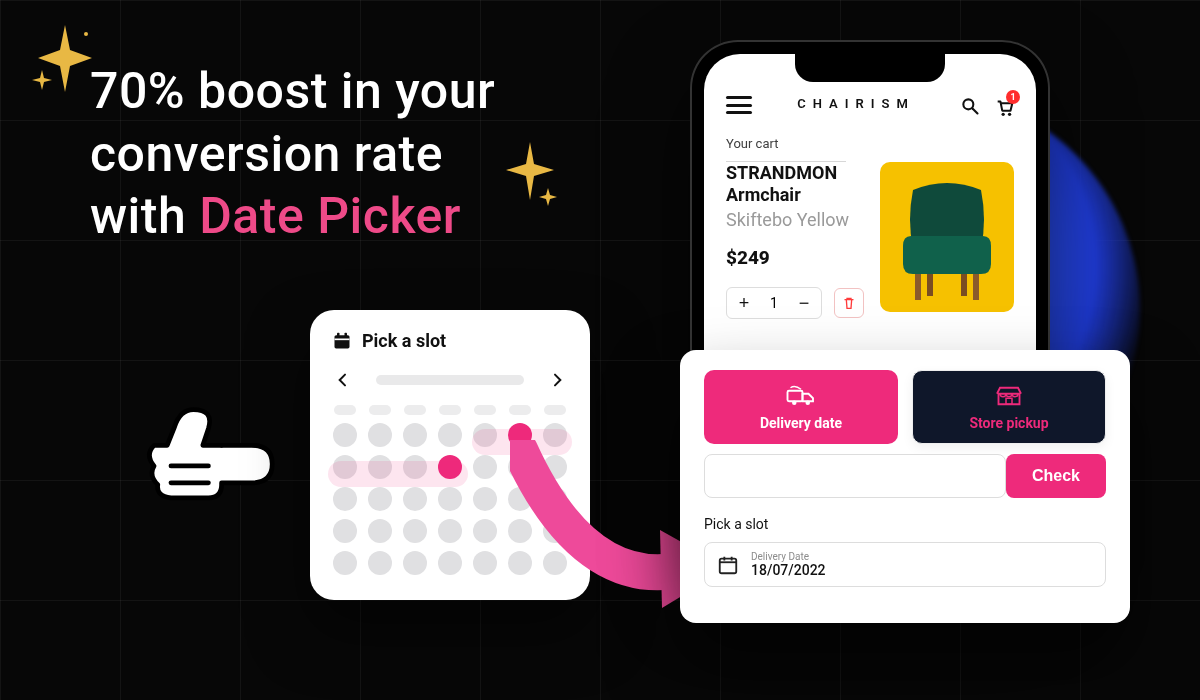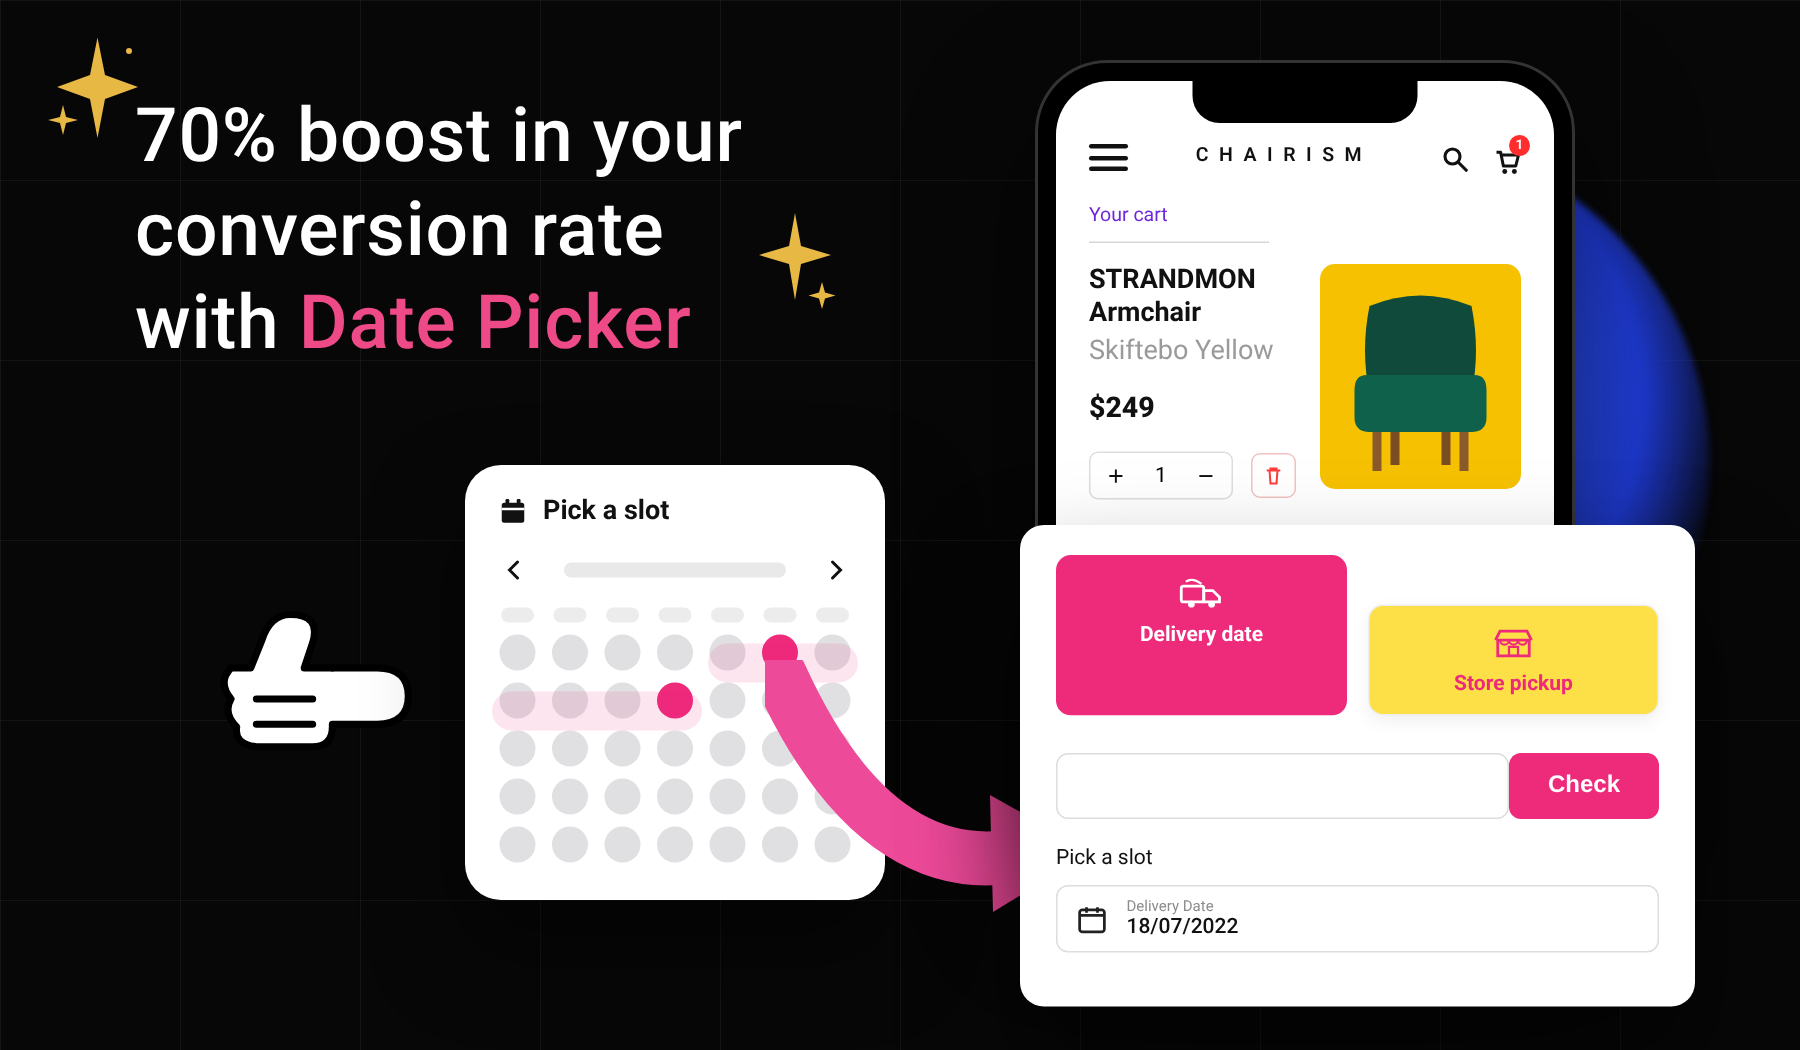--- a/index.html
+++ b/index.html
@@ -72,23 +72,23 @@
 
   .app { padding: 42px 22px 0 22px; }
   .app-header { display: flex; align-items: flex-start; justify-content: space-between; }
   .burger { width: 26px; height: 18px; display: flex; flex-direction: column; justify-content: space-between; cursor: pointer; }
   .burger span { height: 3px; background: #111; border-radius: 2px; }
   .brand { font-size: 13px; letter-spacing: 7px; font-weight: 600; color: #111; }
   .hicons { display: flex; gap: 14px; align-items: center; }
   .hicons .ic { width: 20px; height: 20px; position: relative; }
   .badge { position: absolute; top: -6px; right: -6px; background: #ff2d2d; color: #fff; width: 14px; height: 14px; border-radius: 50%; font-size: 9px; display: flex; align-items: center; justify-content: center; font-weight: 700; }
 
-  .cart-label { font-size: 13px; color: #6d28d9; margin-top: 20px; padding-bottom: 10px; border-bottom: 1px solid #d7d7d7; width: 120px; }
-
-  .product { display: flex; gap: 16px; margin-top: 14px; }
+  .cart-label { font-size: 13px; color: #404040; margin-top: 20px; padding-bottom: 10px; border-bottom: 1px solid #d7d7d7; width: 120px; }
+
+  .product { display: flex; gap: 16px; margin-top: 0; }
   .product-info { flex: 1; }
   .p-name { font-size: 18px; font-weight: 700; color: #111; line-height: 1.2; }
   .p-sub { font-size: 18px; color: #9a9a9a; margin-top: 4px; }
   .p-price { font-size: 19px; font-weight: 800; color: #111; margin-top: 16px; }
   .qty-row { display: flex; align-items: center; gap: 12px; margin-top: 18px; }
   .qty { display: flex; align-items: center; border: 1px solid #ddd; border-radius: 6px; height: 32px; }
   .qty button { border: none; background: none; width: 34px; height: 100%; font-size: 18px; cursor: pointer; color: #111; }
   .qty .val { width: 26px; text-align: center; font-size: 14px; }
   .del { width: 30px; height: 30px; border: 1px solid #f2c2c2; border-radius: 6px; display: flex; align-items: center; justify-content: center; cursor: pointer; }
 
@@ -106,24 +106,24 @@
     position: absolute; right: 70px; top: 350px; width: 450px; background: #fff; border-radius: 16px;
     box-shadow: 0 40px 70px rgba(0,0,0,.55);
     padding: 20px 24px 24px 24px;
   }
   .tabs { display: flex; gap: 14px; }
   .tab {
     flex: 1; border-radius: 10px; padding: 12px 10px; display: flex; flex-direction: column; align-items: center; gap: 6px;
     font-size: 14px; font-weight: 700; cursor: pointer; border: 1px solid transparent;
   }
   .tab.active { background: #ee2a7b; color: #fff; }
-  .tab.inactive { background: #fde047; color: #ee2a7b; border-color: #eee; box-shadow: 0 4px 12px rgba(0,0,0,.06); margin-top: 33px; }
+  .tab.inactive { background: #0f172a; color: #ee2a7b; border-color: #eee; box-shadow: 0 4px 12px rgba(0,0,0,.06); }
   .tab .ticon { width: 30px; height: 26px; }
   .zip-label { font-size: 14px; color: #222; margin-top: 16px; }
-  .zip-row { display: flex; gap: 0; margin-top: 25px; justify-content: space-between; }
+  .zip-row { display: flex; gap: 0; margin-top: 10px; justify-content: space-between; }
   .zip-input { flex: 1; height: 44px; border: 1px solid #ddd; border-radius: 8px; padding: 0 12px; font-size: 14px; }
   .check-btn { background: #ee2a7b; color: #fff; border: none; border-radius: 8px; padding: 0 26px; font-weight: 700; font-size: 16px; cursor: pointer; }
   .slot-label { font-size: 14px; color: #111; margin-top: 18px; margin-bottom: 10px; }
   .field { border: 1px solid #ddd; border-radius: 8px; padding: 8px 12px; display: flex; gap: 12px; align-items: center; margin-bottom: 12px; cursor: pointer; }
   .field .meta { display: flex; flex-direction: column; }
   .field .fl { font-size: 10px; color: #8c8c8c; }
   .field .fv { font-size: 14px; color: #111; font-weight: 500; }
   .field .ficon { width: 22px; height: 22px; color: #222; }
 
 </style>

